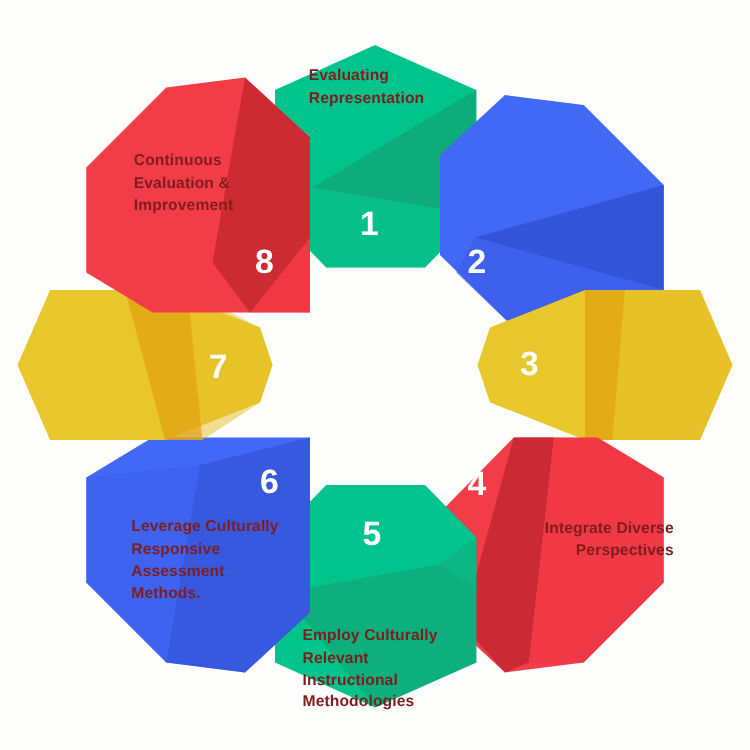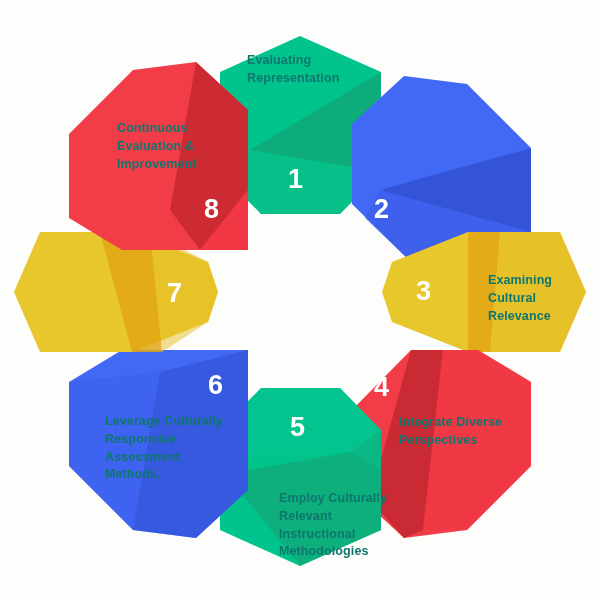--- a/index.html
+++ b/index.html
@@ -29,21 +29,21 @@
   .labels-layer {
     position: absolute;
     left: 0;
     top: 0;
     width: 600px;
     height: 600px;
     pointer-events: none;
   }
   .petal-label {
     position: absolute;
-    color: #0f766e;
+    color: #7f1d1d;
     font-weight: bold;
     font-size: 12.5px;
     line-height: 1.42;
     letter-spacing: 0.1px;
     white-space: pre-line;
   }
   .petal-number {
     position: absolute;
     color: #ffffff;
     font-weight: bold;
@@ -109,43 +109,40 @@
   </svg>
 
   <div class="labels-layer">
 
     <div class="petal-label" style="left:247px; top:52px; width:130px;">Evaluating
 Representation</div>
     <div class="petal-number" style="left:288px; top:166px;">1</div>
 
     <div class="petal-number" style="left:374px; top:196px;">2</div>
 
-    <div class="petal-label" style="left:488px; top:272px; width:96px;">Examining
-Cultural
-Relevance</div>
     <div class="petal-number" style="left:416px; top:278px;">3</div>
 
-    <div class="petal-label" style="left:399px; top:414px; width:140px;">Integrate Diverse
+    <div class="petal-label" style="left:399px; top:414px; width:140px;text-align:right;">Integrate Diverse
 Perspectives</div>
     <div class="petal-number" style="left:374px; top:374px;">4</div>
 
-    <div class="petal-label" style="left:242px; top:490px; width:142px;margin-left:37px;">Employ Culturally
+    <div class="petal-label" style="left:242px; top:500px; width:142px;">Employ Culturally
 Relevant
 Instructional
 Methodologies</div>
     <div class="petal-number" style="left:290px; top:414px;">5</div>
 
     <div class="petal-label" style="left:105px; top:413px; width:144px;">Leverage Culturally
 Responsive
 Assessment
 Methods.</div>
     <div class="petal-number" style="left:208px; top:372px;">6</div>
 
     <div class="petal-number" style="left:167px; top:280px;">7</div>
 
-    <div class="petal-label" style="left:117px; top:120px; width:136px;">Continuous
+    <div class="petal-label" style="left:107px; top:120px; width:136px;">Continuous
 Evaluation &amp;
 Improvement</div>
     <div class="petal-number" style="left:204px; top:196px;">8</div>
 
   </div>
 
 </div>
 
 </body></html>

